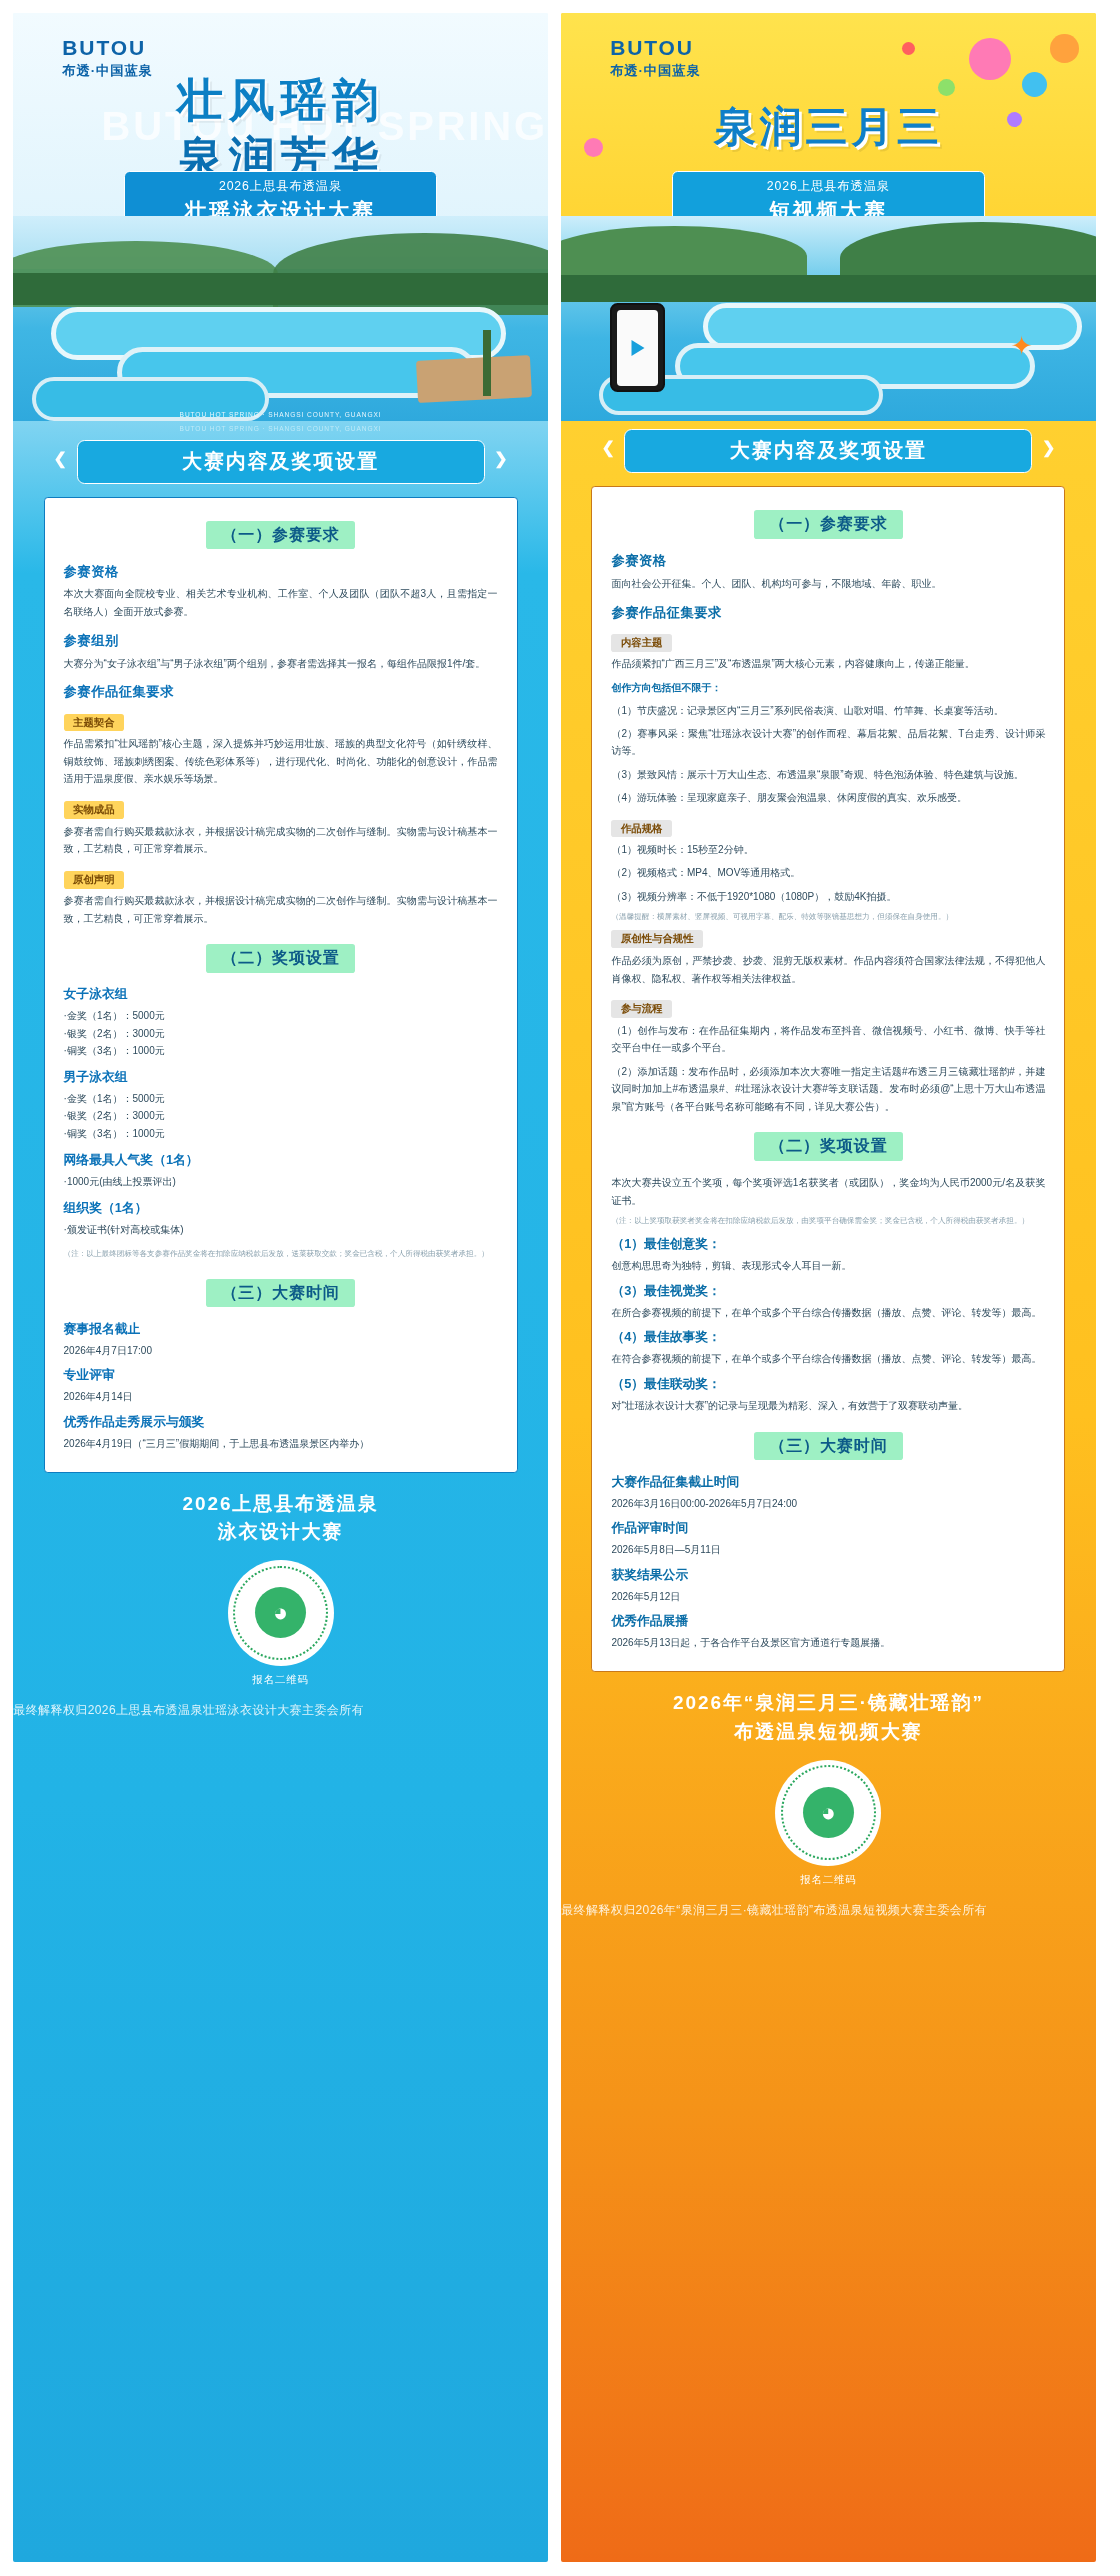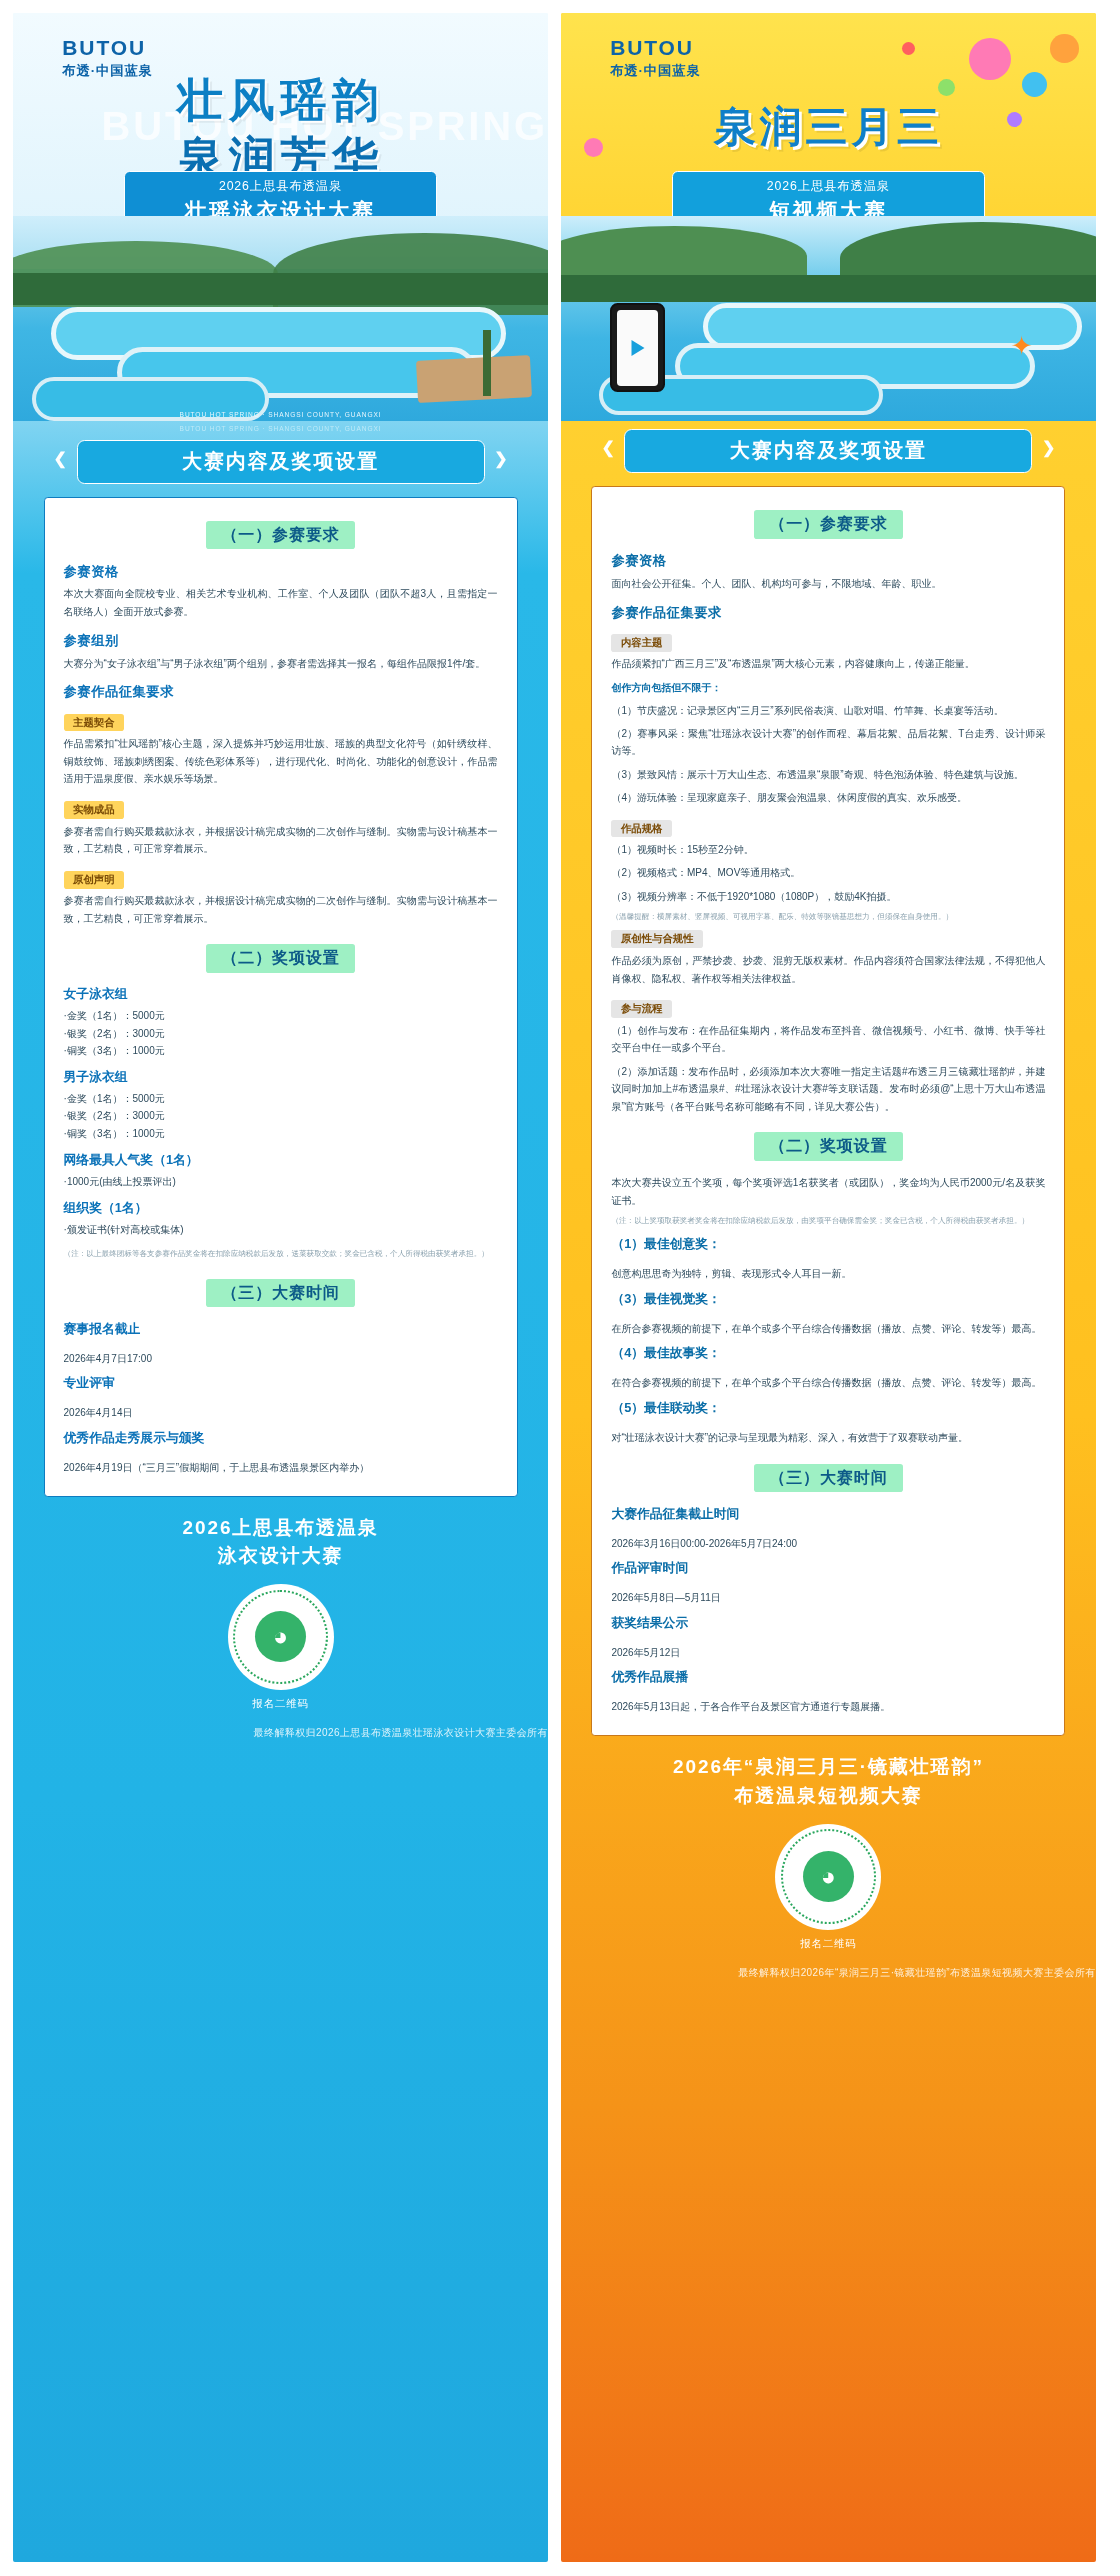--- a/index.html
+++ b/index.html
@@ -91,31 +91,31 @@
   .card.right .tagline { background:#e5e5e5; color:#7a4b06; }
 
   .prize-group { margin:5.7px 0 9.5px; }
   .prize-group .pg-title { color:#0b72b8; font-size:12.8px; font-weight:bold; margin-bottom:3.8px;margin-top:8px;}
   .prize-group .pg-line { font-size:10px; color:#2d4a5c; line-height:1.75; }
   .note { font-size:7.6px; color:#8aa1ae; line-height:1.6; border:0; margin-top:5.7px; }
 
   .time-item { margin:9.5px 0 0; }
   .time-item .ti-t { color:#0b72b8; font-size:12.8px; font-weight:bold; }
   .card.right .time-item .ti-t { color:#0b6ea8; }
-  .time-item .ti-d { font-size:10px; color:#2d4a5c; margin-top:14px; }
+  .time-item .ti-d { font-size:10px; color:#2d4a5c; margin-top:6px; }
 
   .footer-block { text-align:center; margin-top:17px; }
   .footer-title { color:#ffffff; font-size:19px; font-weight:bold; line-height:1.5; letter-spacing:1.9px; }
   .qr-wrap { margin:13.3px auto 0; width:106px; height:106px; border-radius:50%; background:#ffffff; position:relative;
              display:flex; align-items:center; justify-content:center; }
   .qr-ring { position:absolute; inset:5.7px; border-radius:50%; border:2.8px dotted #2aa75e;}
   .qr-core { width:51px; height:51px; border-radius:50%; background:#34b36a; display:flex; align-items:center; justify-content:center;
              color:#ffffff; font-size:25px; font-weight:bold; }
   .qr-label { margin-top:7.6px; color:#ffffff; font-size:10.4px; letter-spacing:0.9px;}
-  .legal { text-align:right; color:rgba(255,255,255,0.85); font-size:10px; margin-top:15px; letter-spacing:0.4px; }
+  .legal { text-align:left; color:rgba(255,255,255,0.85); font-size:12px; margin-top:15px; letter-spacing:0.4px; }
 
   
   .p-right { background:linear-gradient(180deg,#ffd83f 0%, #ffcf2e 18%, #ffc01f 55%, #f59318 82%, #ef6b17 100%); }
   .hero-right { position:relative; height:408px; background:linear-gradient(180deg,#ffe34d 0%,#ffd22f 60%,#ffc926 100%); overflow:hidden;}
   .bubbles b { position:absolute; border-radius:50%; display:block; }
   .title-right { position:absolute; left:0; right:0; top:63px; text-align:center; }
   .title-right .tr1, .title-right .tr2 {
     font-family:"Liberation Serif", serif; font-size:42px; font-weight:bold; letter-spacing:3.8px;
     color:#0f7fc9; text-shadow:2.8px 2.8px 0 #ffffff, 4.7px 4.7px 0 rgba(0,0,0,.08);
     line-height:1.3;

